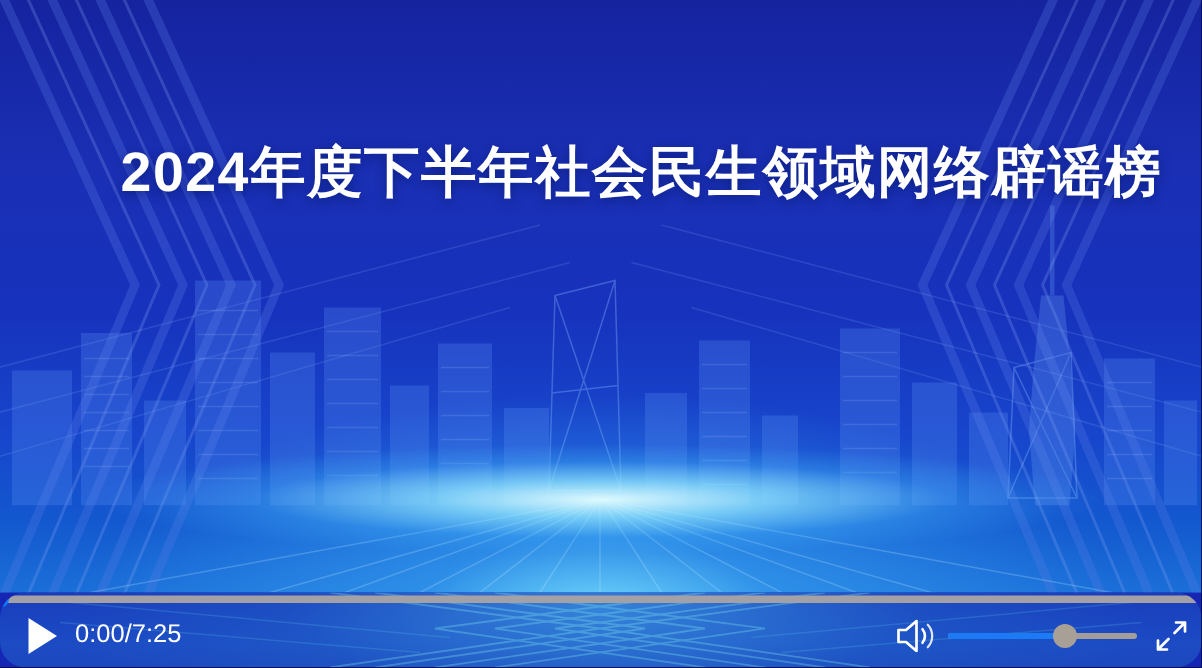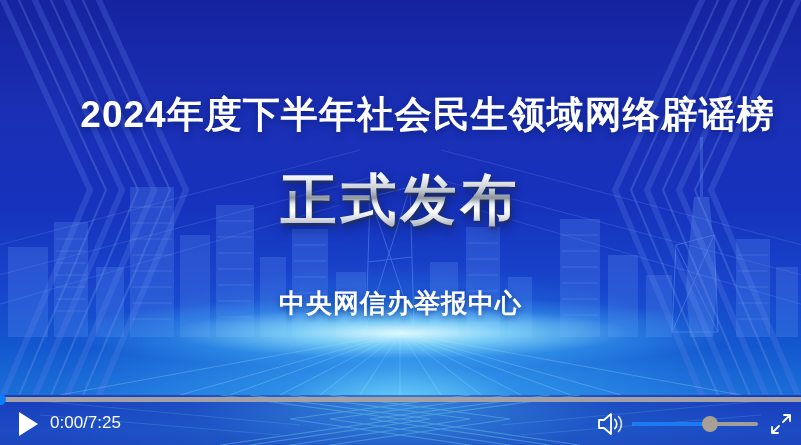--- a/index.html
+++ b/index.html
@@ -144,20 +144,21 @@
   #controls {
     position: absolute;
     left: 0;
     bottom: 0;
     width: 801px;
     height: 50px;
     overflow: hidden;
     background:
       radial-gradient(ellipse 470px 120px at 50% 22%, rgba(70,175,235,0.60) 0%, rgba(35,110,205,0.30) 45%, rgba(20,55,165,0) 78%),
       linear-gradient(180deg, #1b3bbb 0%, #1a44c0 35%, #1c4bc4 70%, #1d47bd 100%);
+    border-radius: 17px;
   }
   .ctrl-streaks {
     position: absolute;
     left: 0; top: 0;
     width: 801px; height: 50px;
     opacity: .6;
   }
 
   #progress-bar {
     position: absolute;
@@ -359,23 +360,21 @@
         <path d="M401,0 L571,62"></path>
           <path d="M401,0 L621,62"></path>
         <path d="M400,0 L60,62"></path>
           <path d="M401,0 L741,62"></path>
       </g>
     </svg>
     <div class="horizon"></div>
 
     <div class="poster-text">
       <div id="title-main">2024年度下半年社会民生领域网络辟谣榜</div>
-      <div id="title-sub">正式发布</div>
       <div class="orgs">
-        <div class="org">中央网信办举报中心</div>
       </div>
     </div>
   </div>
 
   <div id="controls">
 
     <svg class="ctrl-streaks" viewBox="0 0 801 50" preserveAspectRatio="none">
       <g stroke="#7fe4ef" stroke-width="1.2" fill="none" opacity="0.55">
         <path d="M220,0 L400,24 L220,50"></path>
         <path d="M250,0 L430,24 L250,50"></path>

